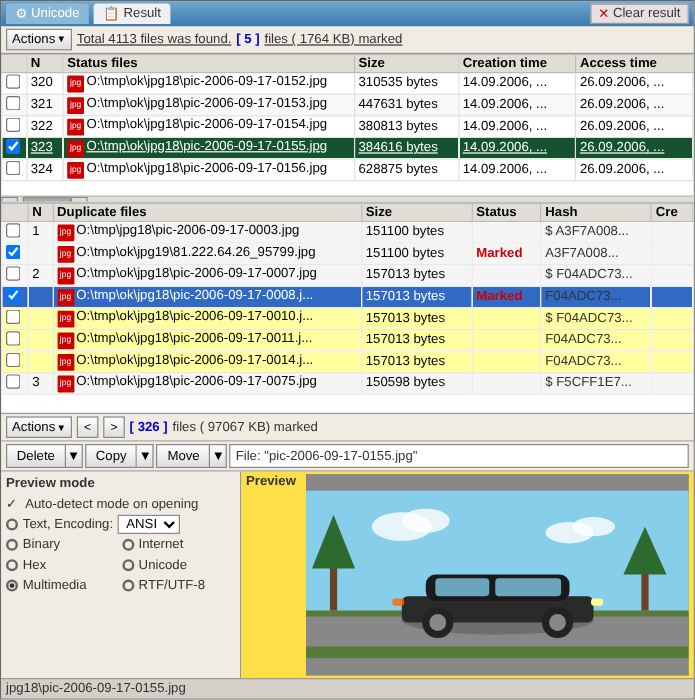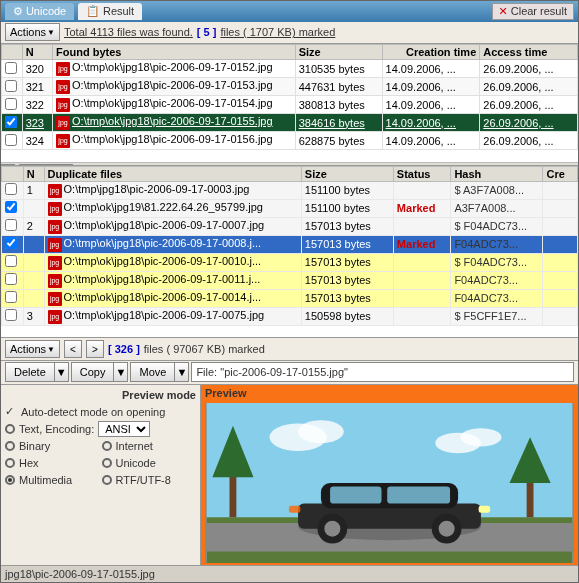--- a/index.html
+++ b/index.html
@@ -112,34 +112,34 @@
       display: flex; align-items: center; padding: 0 4px; color: #333;
     }
 
     .bottom-pane {
       display: flex; height: 180px;
     }
     .left-panel {
       width: 200px; border-right: 1px solid #999; background: #f0ece4; padding: 4px;
     }
     .preview-mode-title {
-      font-weight: bold; margin-bottom: 4px; color: #333; text-align: right;
+      font-weight: bold; margin-bottom: 4px; color: #333;
     }
     .option-row { display: flex; align-items: center; gap: 4px; margin-bottom: 3px; }
     .option-row label { color: #333; }
     .checkmark { color: #333; width: 12px; display: inline-block; }
     .radio-dot { width: 10px; height: 10px; border-radius: 50%; border: 2px solid #666; display: inline-block; position: relative; }
     .radio-dot.filled::after { content: ''; position: absolute; top: 1px; left: 1px; width: 4px; height: 4px; background: #333; border-radius: 50%; }
     .encoding-select {
       background: #fff; border: 1px solid #888; padding: 0 2px; height: 16px; font-size: 11px;
     }
     .grid-row { display: grid; grid-template-columns: 1fr 1fr; gap: 2px; margin-bottom: 2px; }
 
     .right-panel {
-      flex: 1; background: #f97316; display: flex; flex-direction: column;
+      flex: 1; background: #fde047; display: flex; flex-direction: row;
     }
     .preview-title { padding: 2px 4px; font-weight: bold; color: #333; }
     .preview-img {
       flex: 1; margin: 2px 4px; background: #888; display: flex; align-items: center; justify-content: center; overflow: hidden;
     }
     .car-svg { width: 100%; height: 100%; }
 
     .status-bar {
       background: #d4d0c8; border-top: 1px solid #999; height: 18px;
       display: flex; align-items: center; padding: 0 4px; color: #333;
@@ -173,33 +173,33 @@
     </div>
   </div>
 
   <div class="toolbar-row">
     <div class="actions-btn">
       <span>Actions</span>
       <span class="chevron">▼</span>
     </div>
     <span class="toolbar-text">Total 4113 files was found.</span>
     <span class="marked">[ 5 ]</span>
-    <span class="toolbar-text">files ( 1707 KB) marked</span>
+    <span class="toolbar-text">files ( 1764 KB) marked</span>
   </div>
 
   <div class="found-table-wrap" style="position:relative;">
     <div style="height:118px; overflow:hidden;">
       <table class="found-table">
         <thead>
           <tr>
             <th style="width:16px;"></th>
             <th style="width:28px;">N</th>
-            <th style="width:220px;">Found bytes</th>
+            <th style="width:220px;">Status files</th>
             <th style="width:80px;">Size</th>
-            <th style="width:90px;text-align:right;">Creation time</th>
+            <th style="width:90px;">Creation time</th>
             <th style="width:90px;">Access time</th>
           </tr>
         </thead>
         <tbody id="found-tbody">
             <tr class="normal">
     <td><input type="checkbox" style="width: 12px; height: 12px;"></td>
     <td>320</td>
     <td><span class="file-icon">jpg</span>O:\tmp\ok\jpg18\pic-2006-09-17-0152.jpg</td>
     <td>310535 bytes</td>
     <td>14.09.2006, ...</td>

